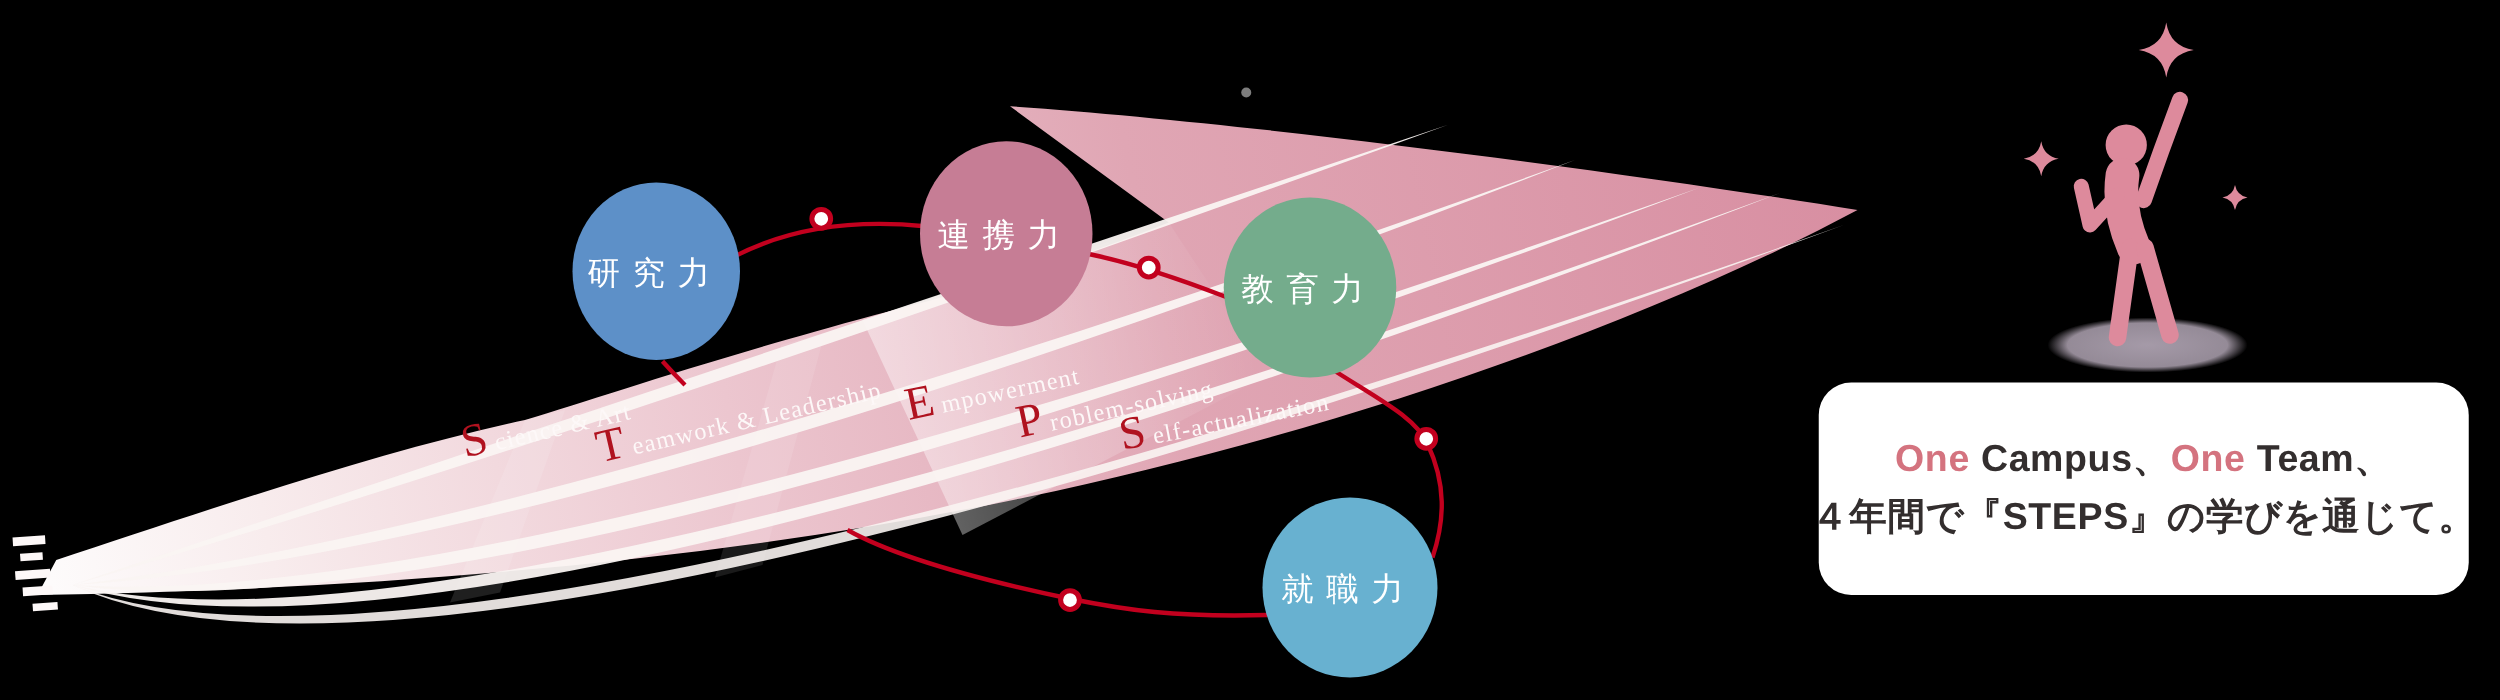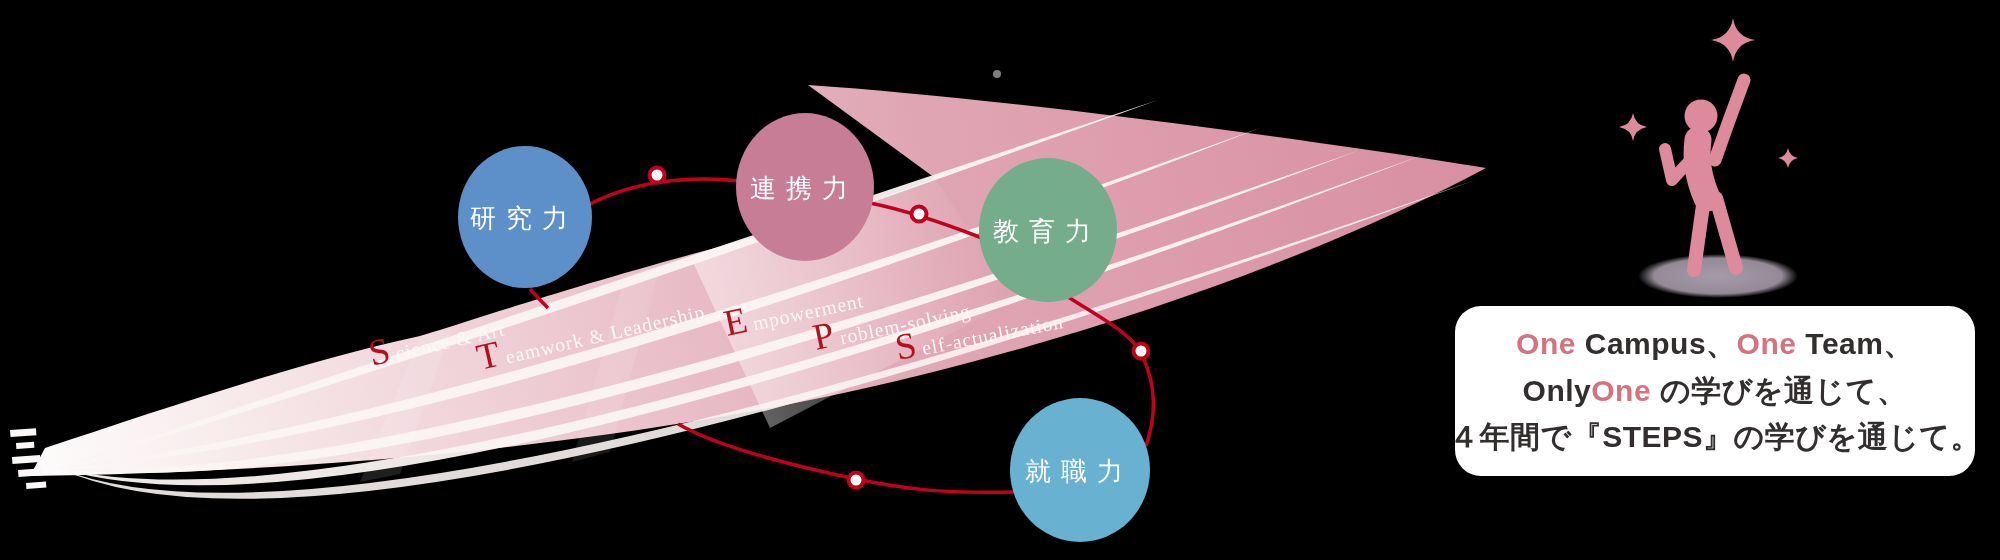--- a/index.html
+++ b/index.html
@@ -135,17 +135,16 @@
   </g>
   <g fill="#dd8a9c">
     <path transform="translate(1733,40)" d="M 0 -22 Q 3 -3 22 0 Q 3 3 0 22 Q -3 3 -22 0 Q -3 -3 0 -22 Z"></path>
     <path transform="translate(1633,127)" d="M 0 -14 Q 2 -2 14 0 Q 2 2 0 14 Q -2 2 -14 0 Q -2 -2 0 -14 Z"></path>
     <path transform="translate(1788,158)" d="M 0 -10 Q 1.6 -1.6 10 0 Q 1.6 1.6 0 10 Q -1.6 1.6 -10 0 Q -1.6 -1.6 0 -10 Z"></path>
   </g>
 </svg>
 
 <div class="callout">
   <div><span class="hl">One</span><span> Campus、</span><span class="hl">One</span><span> Team、</span></div>
-  <div><span>Only</span><span class="hl">One</span><span> の学びを通じて、</span></div>
   <div>４年間で『STEPS』の学びを通じて。</div>
 </div>
 
 </div>
 
 </body></html>

